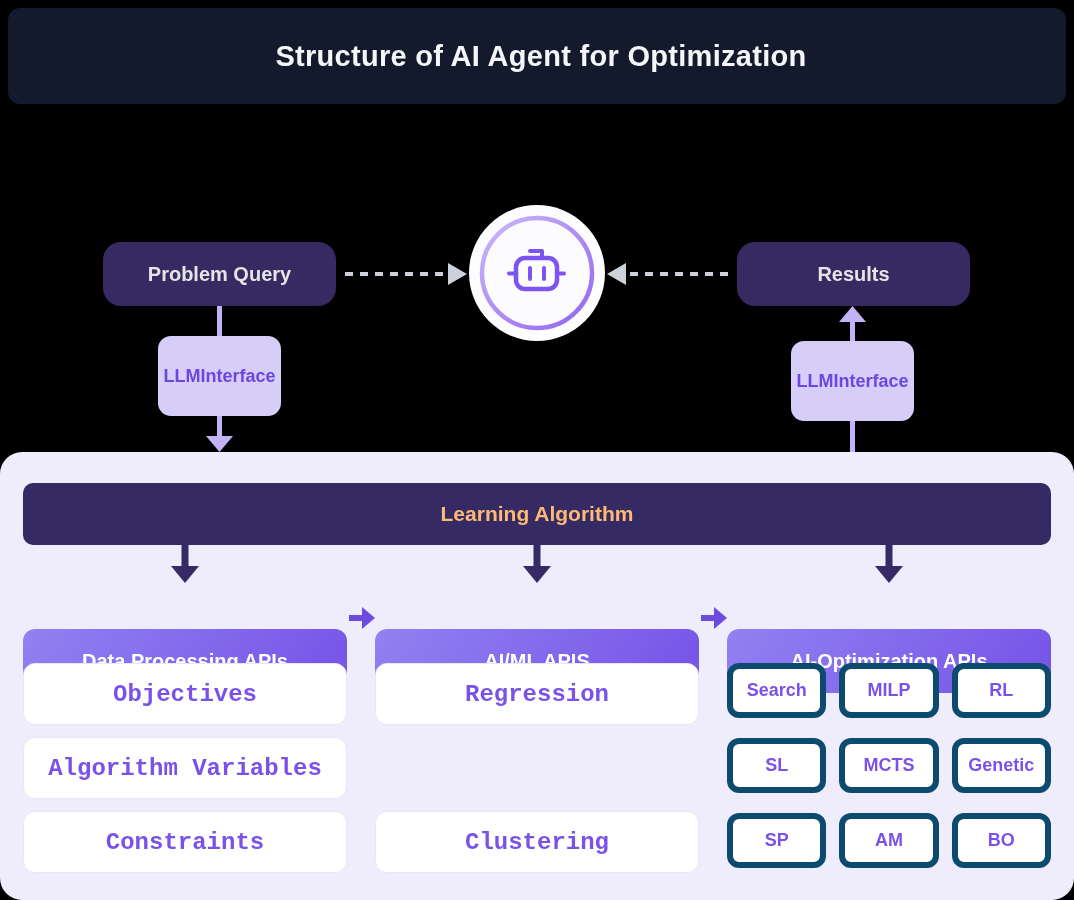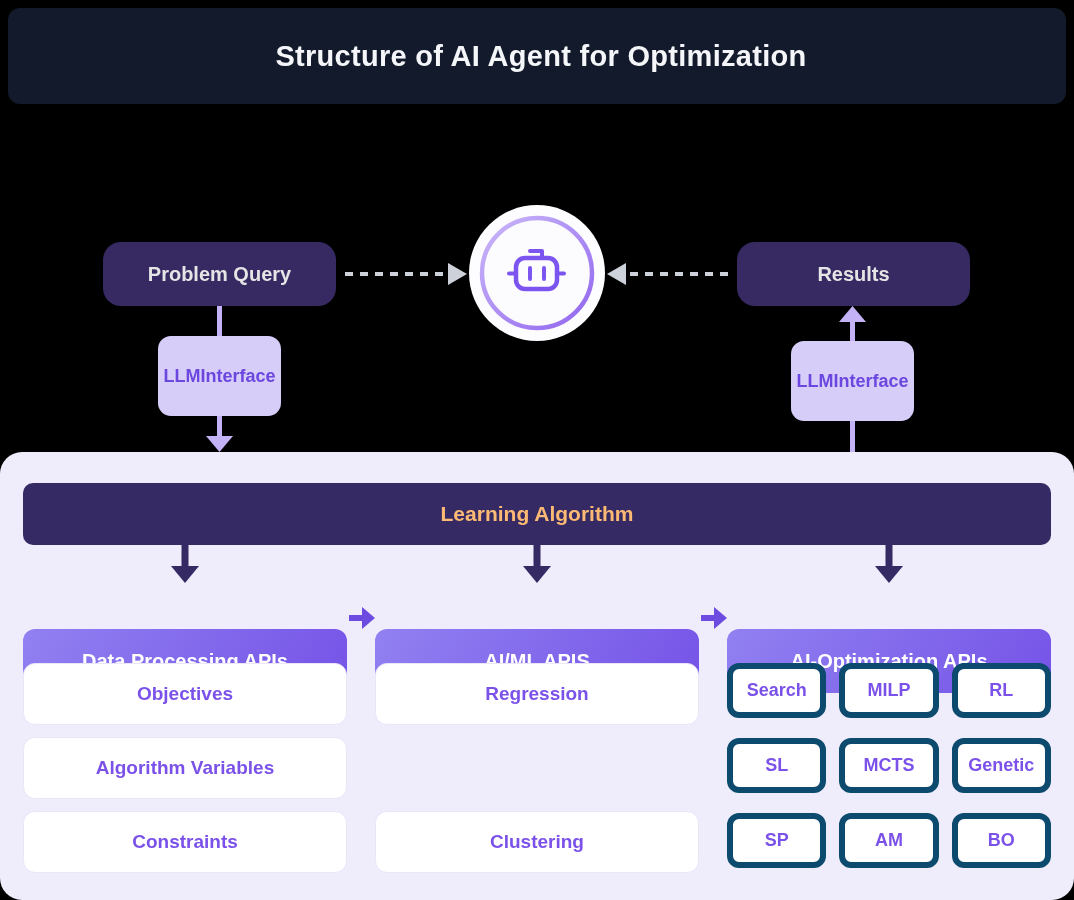--- a/index.html
+++ b/index.html
@@ -42,22 +42,22 @@
 
   #learning-bar{left:23px; top:483px; width:1028px; height:62px; border-radius:10px;
     background:var(--bar-bg); color:#fdba74; font-size:21px; font-weight:600; z-index:3;}
 
   .api-btn{top:586px; width:324px; height:64px; border-radius:12px; z-index:3;
     background:linear-gradient(125deg,var(--btn-grad-1),var(--btn-grad-2));
     color:#ffffff; font-size:20px; font-weight:600;margin-top:43px;}
   #btn-data{left:23px;} #btn-aiml{left:375px;} #btn-aiopt{left:727px;}
 
   .card{width:324px; height:62px; border-radius:12px; background:var(--card-bg);
-    color:var(--card-text); font-size:19px; font-weight:600; z-index:3;
-    border:1px solid #eae6f8;}
+    color:var(--card-text); font-size:24px; font-weight:600; z-index:3;
+    border:1px solid #eae6f8;font-family:Liberation Mono, monospace;}
   .col1{left:23px;} .col2{left:375px;}
   .row1{top:663px;} .row2{top:737px;} .row3{top:811px;}
 
   #opt-grid{left:727px; top:663px; width:324px; height:206px; z-index:3;
     display:grid; grid-template-columns:repeat(3,1fr); grid-template-rows:repeat(3,55px);
     column-gap:13px; row-gap:20px;}
   .mini-card{border-radius:12px; background:var(--card-bg); color:var(--card-text);
     font-size:18px; font-weight:600; border:6px solid #0c4a6e;
     display:flex; align-items:center; justify-content:center;}
 

